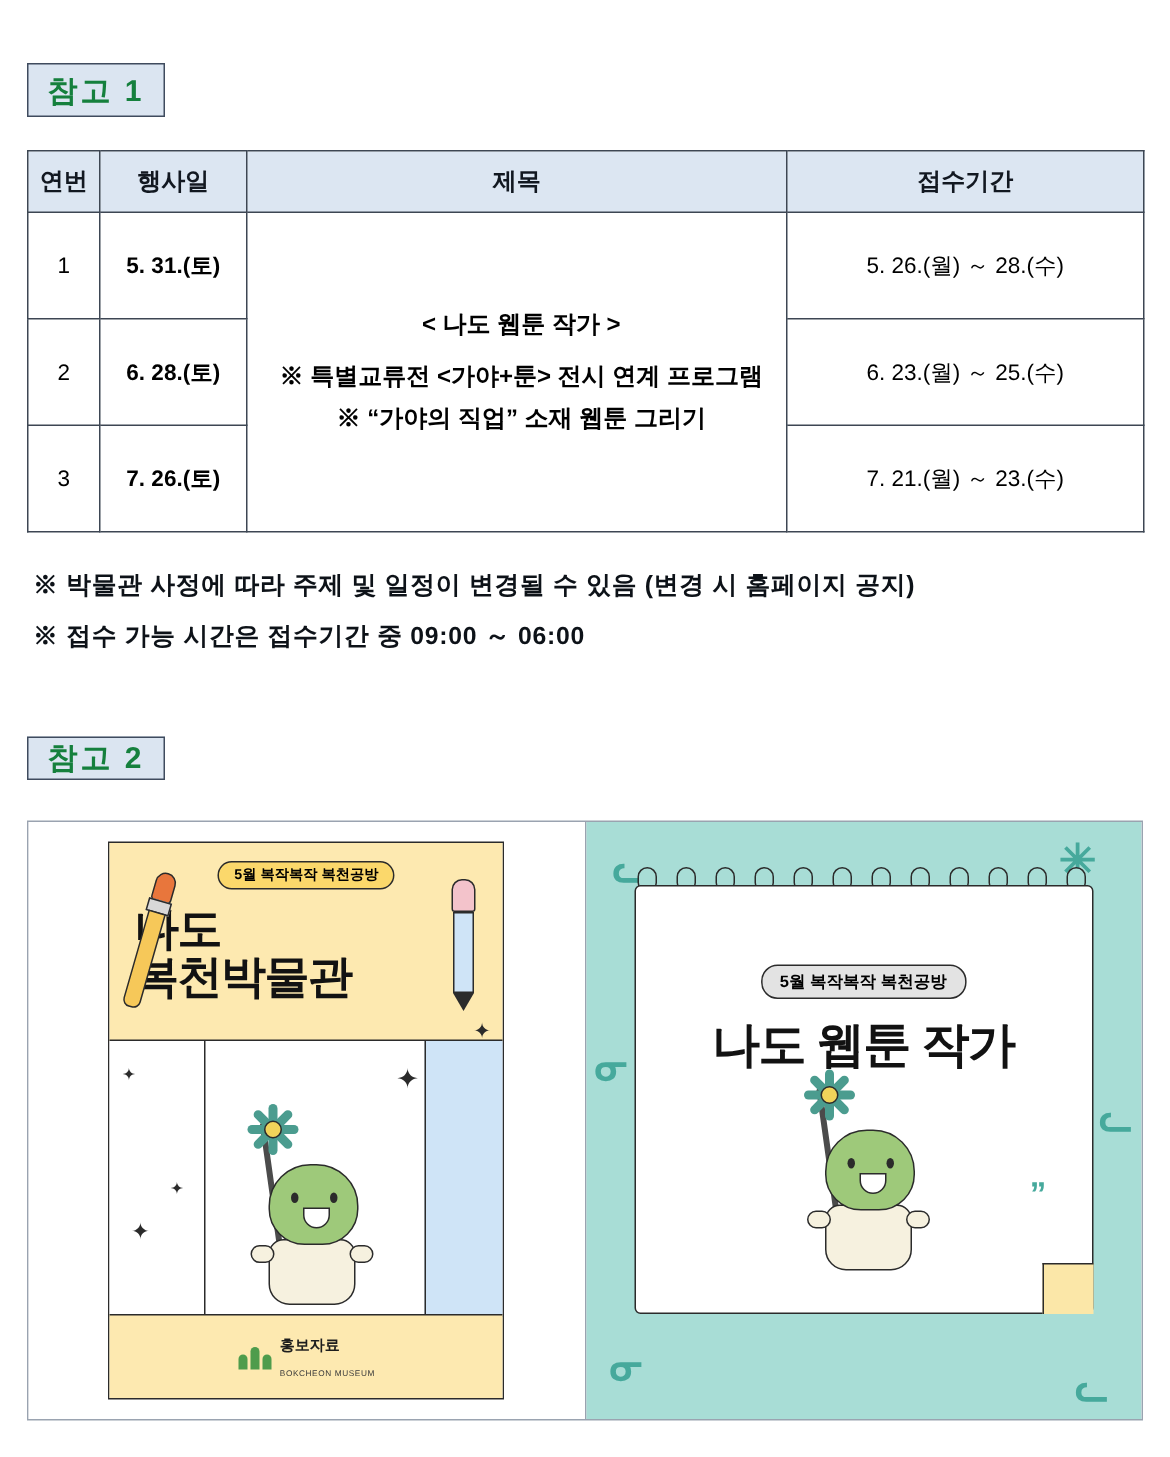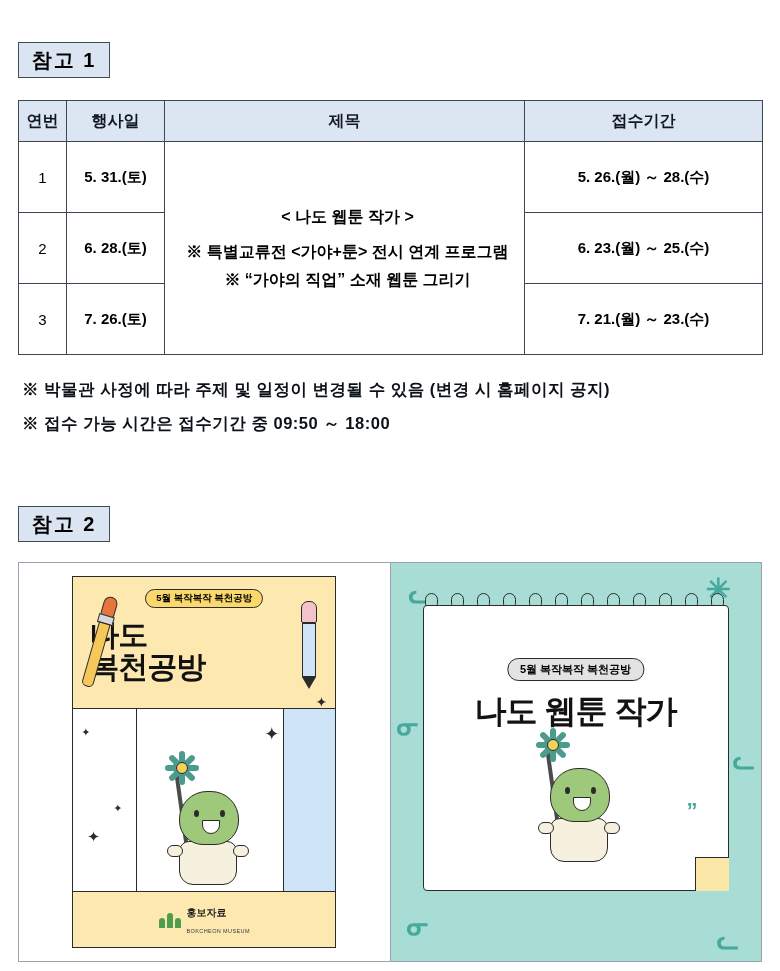--- a/index.html
+++ b/index.html
@@ -33,21 +33,21 @@
   .ref-badge {
     width: 92px;
     background: #dbe5f1;
     border: 1.5px solid #3f4b5e;
     display: flex;
     align-items: center;
     justify-content: center;
     font-size: 20px;
     font-weight: bold;
     letter-spacing: 2px;
-    color: #000000;
+    color: #15803d;
     box-sizing: border-box;
   }
   .head-title {
     flex: 1;
     margin-left: 12px;
     border-bottom: 2.5px solid #4f5b6d;
     display: flex;
     align-items: center;
     padding-left: 10px;
     font-size: 21px;
@@ -84,21 +84,21 @@
   }
   .col-no { width: 48px; }
   .col-date { width: 98px; }
   .col-title { width: 360px; }
   .col-period { width: 238px; }
   .cell-date {
     font-weight: bold;
     font-size: 15px;
   }
   .cell-no { font-size: 15px; }
-  .cell-period { font-size: 15px; font-weight: bold; }
+  .cell-period { font-size: 15px; }
   .title-cell {
     text-align: left;
     padding: 6px 10px 6px 16px;
     line-height: 1.7;
   }
   .title-main {
     text-align: center;
     font-weight: bold;
     font-size: 16px;
     margin-bottom: 8px;
@@ -116,21 +116,21 @@
   }
   .note-line {
     font-size: 16.5px;
     font-weight: bold;
     letter-spacing: 0.5px;
     margin-bottom: 12px;
     color: #0d1218;
   }
 
   
-  .sns-head { margin-top: 71px; }
+  .sns-head { margin-top: 56px; flex-direction: column; }
 
   .sns-wrap {
     margin-top: 20px;
     display: flex;
     width: 744px;
     border: 1px solid #9aa3b0;
     box-sizing: border-box;
     height: 400px;
     overflow: hidden;
   }
@@ -520,39 +520,39 @@
           <td class="cell-no">3</td>
           <td class="cell-date">7. 26.(토)</td>
           <td class="cell-period">7. 21.(월) ～ 23.(수)</td>
         </tr>
       </tbody>
     </table>
   </div>
 
   <div class="notes">
     <div class="note-line">※ 박물관 사정에 따라 주제 및 일정이 변경될 수 있음 (변경 시 홈페이지 공지)</div>
-    <div class="note-line">※ 접수 가능 시간은 접수기간 중 09:50 ～ 18:00</div>
+    <div class="note-line">※ 접수 가능 시간은 접수기간 중 09:00 ～ 06:00</div>
   </div>
 
   <div class="section-head sns-head">
     <div class="ref-badge">참고 2</div>
   </div>
 
   <div class="sns-wrap">
 
     <div class="sns-left">
       <div class="poster">
         <div class="p-band-top"></div>
         <div class="p-left-box"></div>
         <div class="p-right-box"></div>
 
         <div class="p-tag">5월 복작복작 복천공방</div>
         <div class="p-title">
           <div>나도</div>
-          <div class="l2">복천공방</div>
+          <div class="l2">복천박물관</div>
         </div>
 
         <div class="pen">
           <div class="nib"></div>
             <div class="body"></div>
             <div class="tip"></div>
         </div>
         <div class="sparkle" style="right:8px; top:118px;">✦</div>
         <div class="sparkle" style="right:56px; top:148px; font-size:18px;">✦</div>
 

